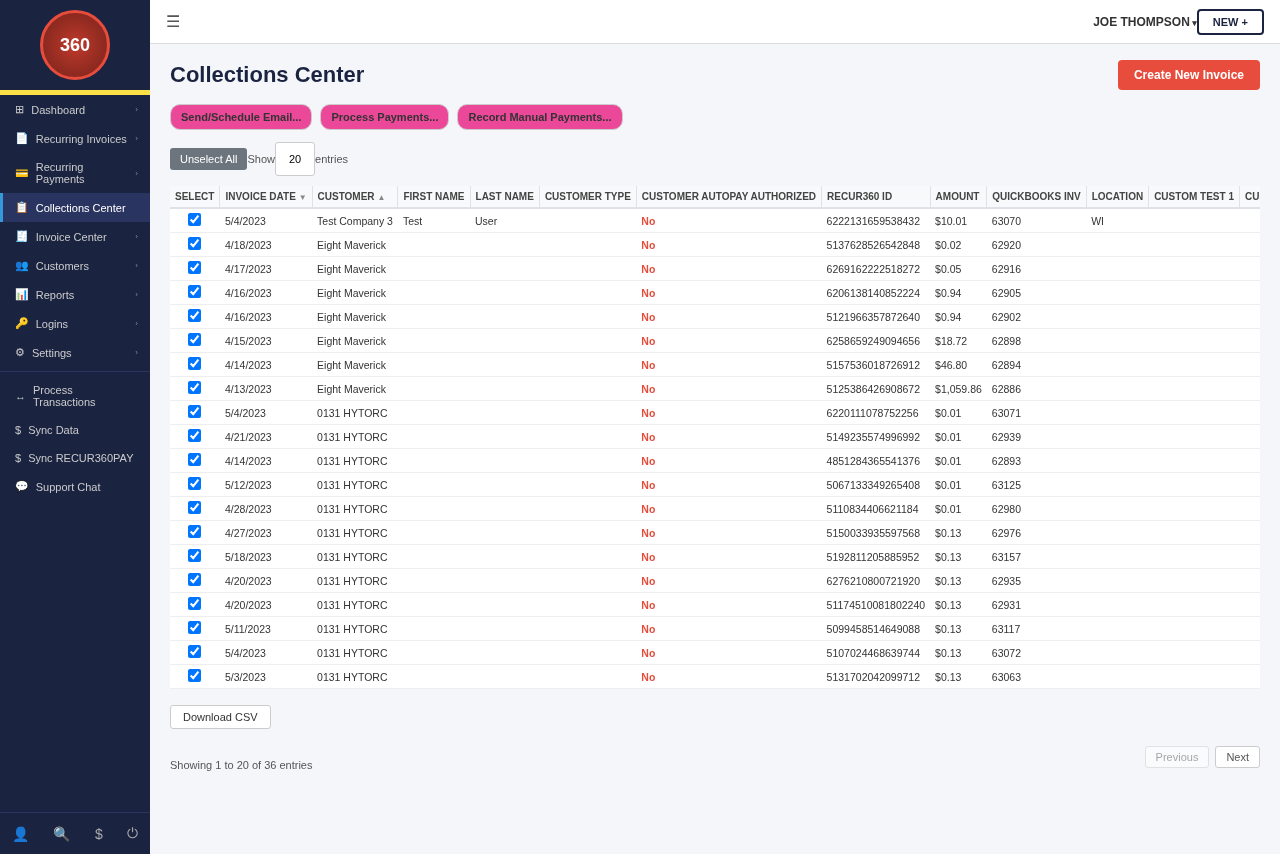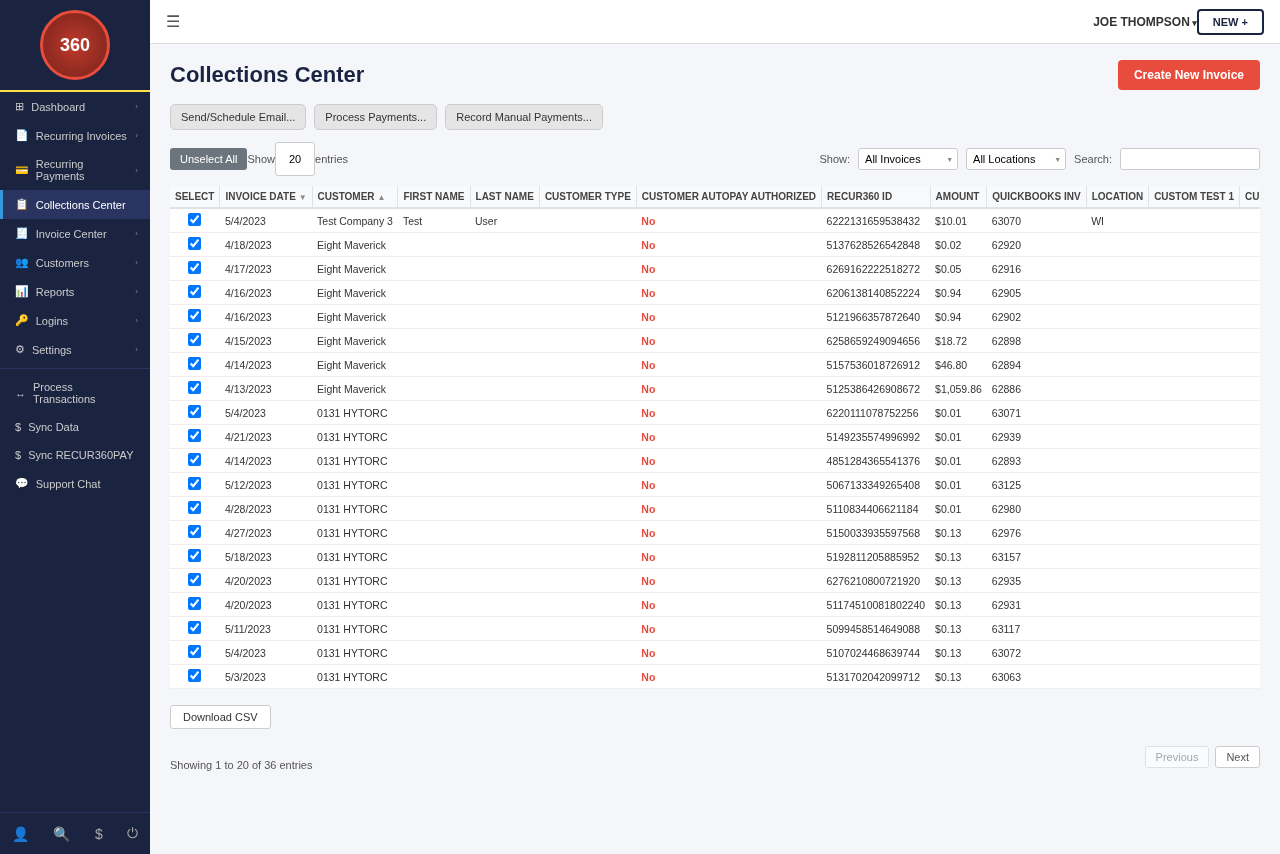--- a/index.html
+++ b/index.html
@@ -14,21 +14,21 @@
       flex-direction: column;
       flex-shrink: 0;
       height: 100%;
       overflow-y: auto;
     }
     .sidebar-logo {
       padding: 10px;
       display: flex;
       align-items: center;
       justify-content: center;
-      border-bottom: 2px solid #fde047;
+      border-bottom: 5px solid #fde047;
     }
     .logo-circle {
       width: 70px;
       height: 70px;
       border-radius: 50%;
       background: radial-gradient(circle, #c0392b 0%, #922b21 60%, #7b241c 100%);
       border: 3px solid #e74c3c;
       display: flex;
       align-items: center;
       justify-content: center;
@@ -169,27 +169,28 @@
     }
 
     
     .toolbar {
       display: flex;
       align-items: center;
       gap: 8px;
       margin-bottom: 12px;
     }
     .toolbar-btn {
-      background: #e5e5e5;
+      background: #ec4899;
       border: 1px solid #ccc;
-      border-radius: 5px;
+      border-radius: 10px;
       padding: 6px 10px;
       font-size: 11px;
       cursor: pointer;
       color: #333;
+      font-weight: bold;
     }
 
     
     .controls-row {
       display: flex;
       align-items: center;
       gap: 0;
       margin-bottom: 10px;
     }
     .unselect-all-btn {
@@ -445,38 +446,20 @@
       <button class="toolbar-btn">Send/Schedule Email...</button>
       <button class="toolbar-btn">Process Payments...</button>
       <button class="toolbar-btn">Record Manual Payments...</button>
     </div>
 
     <div class="controls-row">
       <button class="unselect-all-btn">Unselect All</button>
       <span class="show-label">Show</span>
       <input class="show-input" type="text" value="20" style="">
       <span class="entries-label">entries</span>
-      <div class="filter-row">
-        <span class="show-label2">Show:</span>
-        <div class="filter-select-wrapper">
-          <select class="filter-select">
-            <option>All Invoices</option>
-            <option>Unpaid</option>
-            <option>Paid</option>
-            <option>Overdue</option>
-          </select>
-        </div>
-        <div class="filter-select-wrapper">
-          <select class="filter-select">
-            <option>All Locations</option>
-          </select>
-        </div>
-        <span class="search-label">Search:</span>
-        <input class="search-input" type="text" value="" style="">
-      </div>
     </div>
 
     <div class="table-container">
       <table>
         <thead>
           <tr>
             <th><span>SELECT</span></th>
             <th><span>INVOICE DATE</span> <span class="sort-icon">▼</span></th>
             <th><span>CUSTOMER</span> <span class="sort-icon">▲</span></th>
             <th><span>FIRST NAME</span></th>

